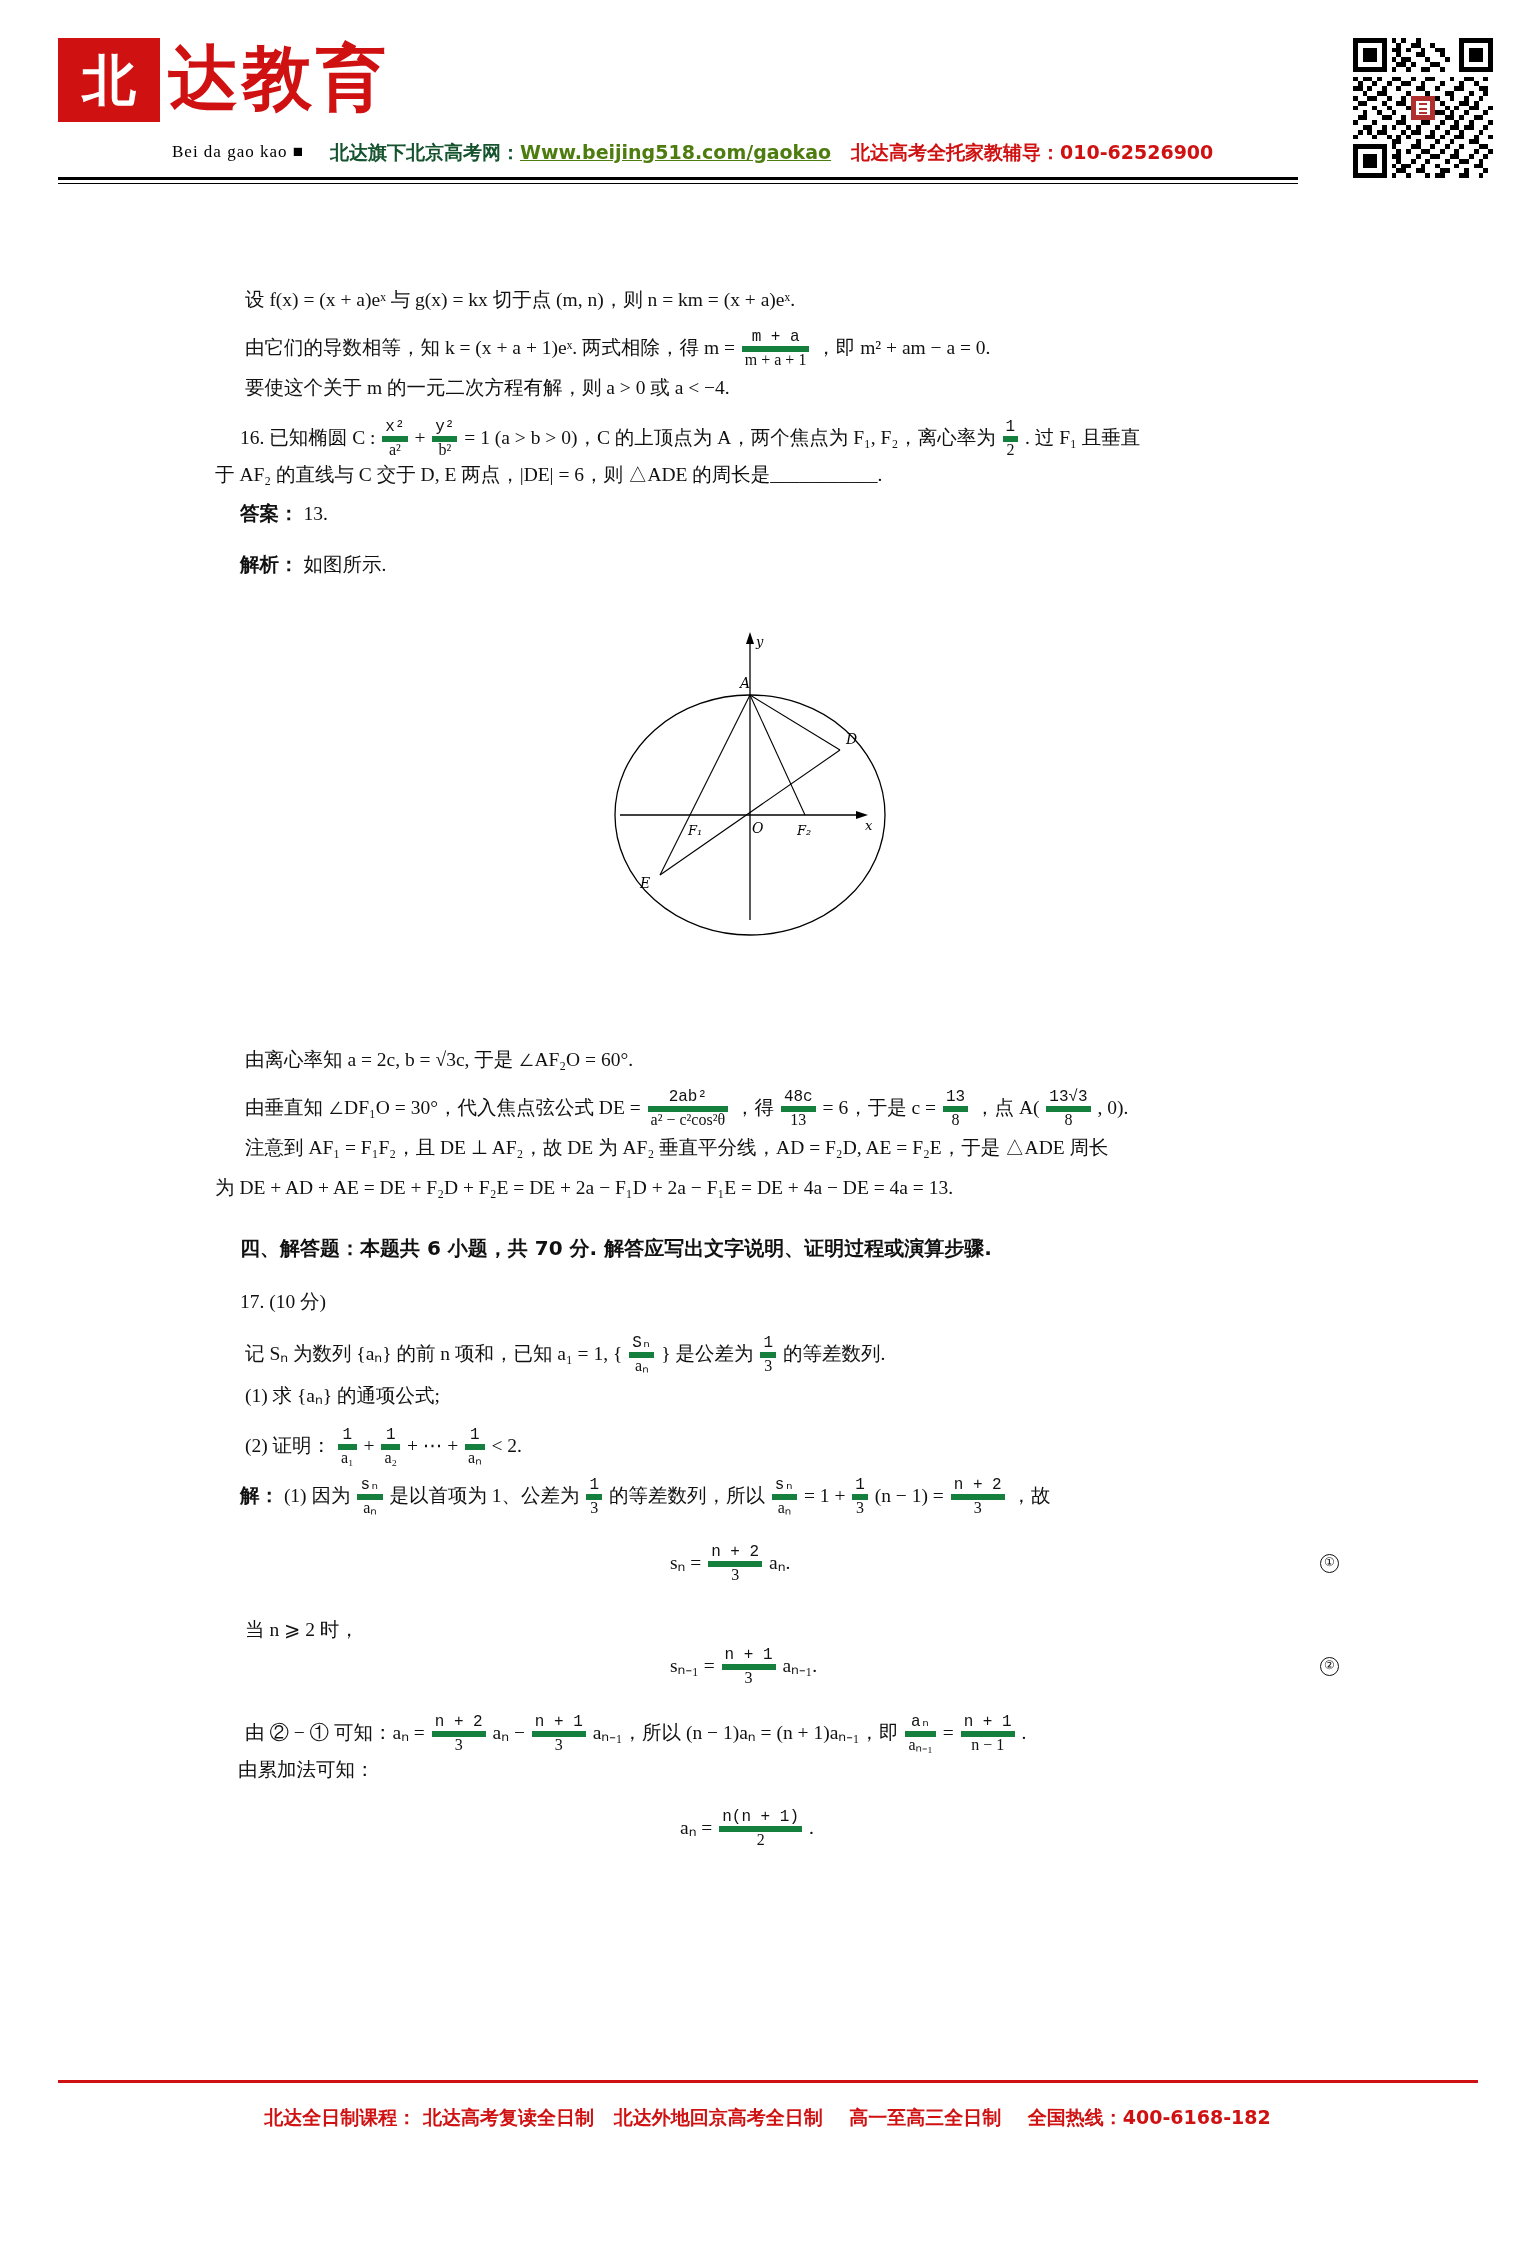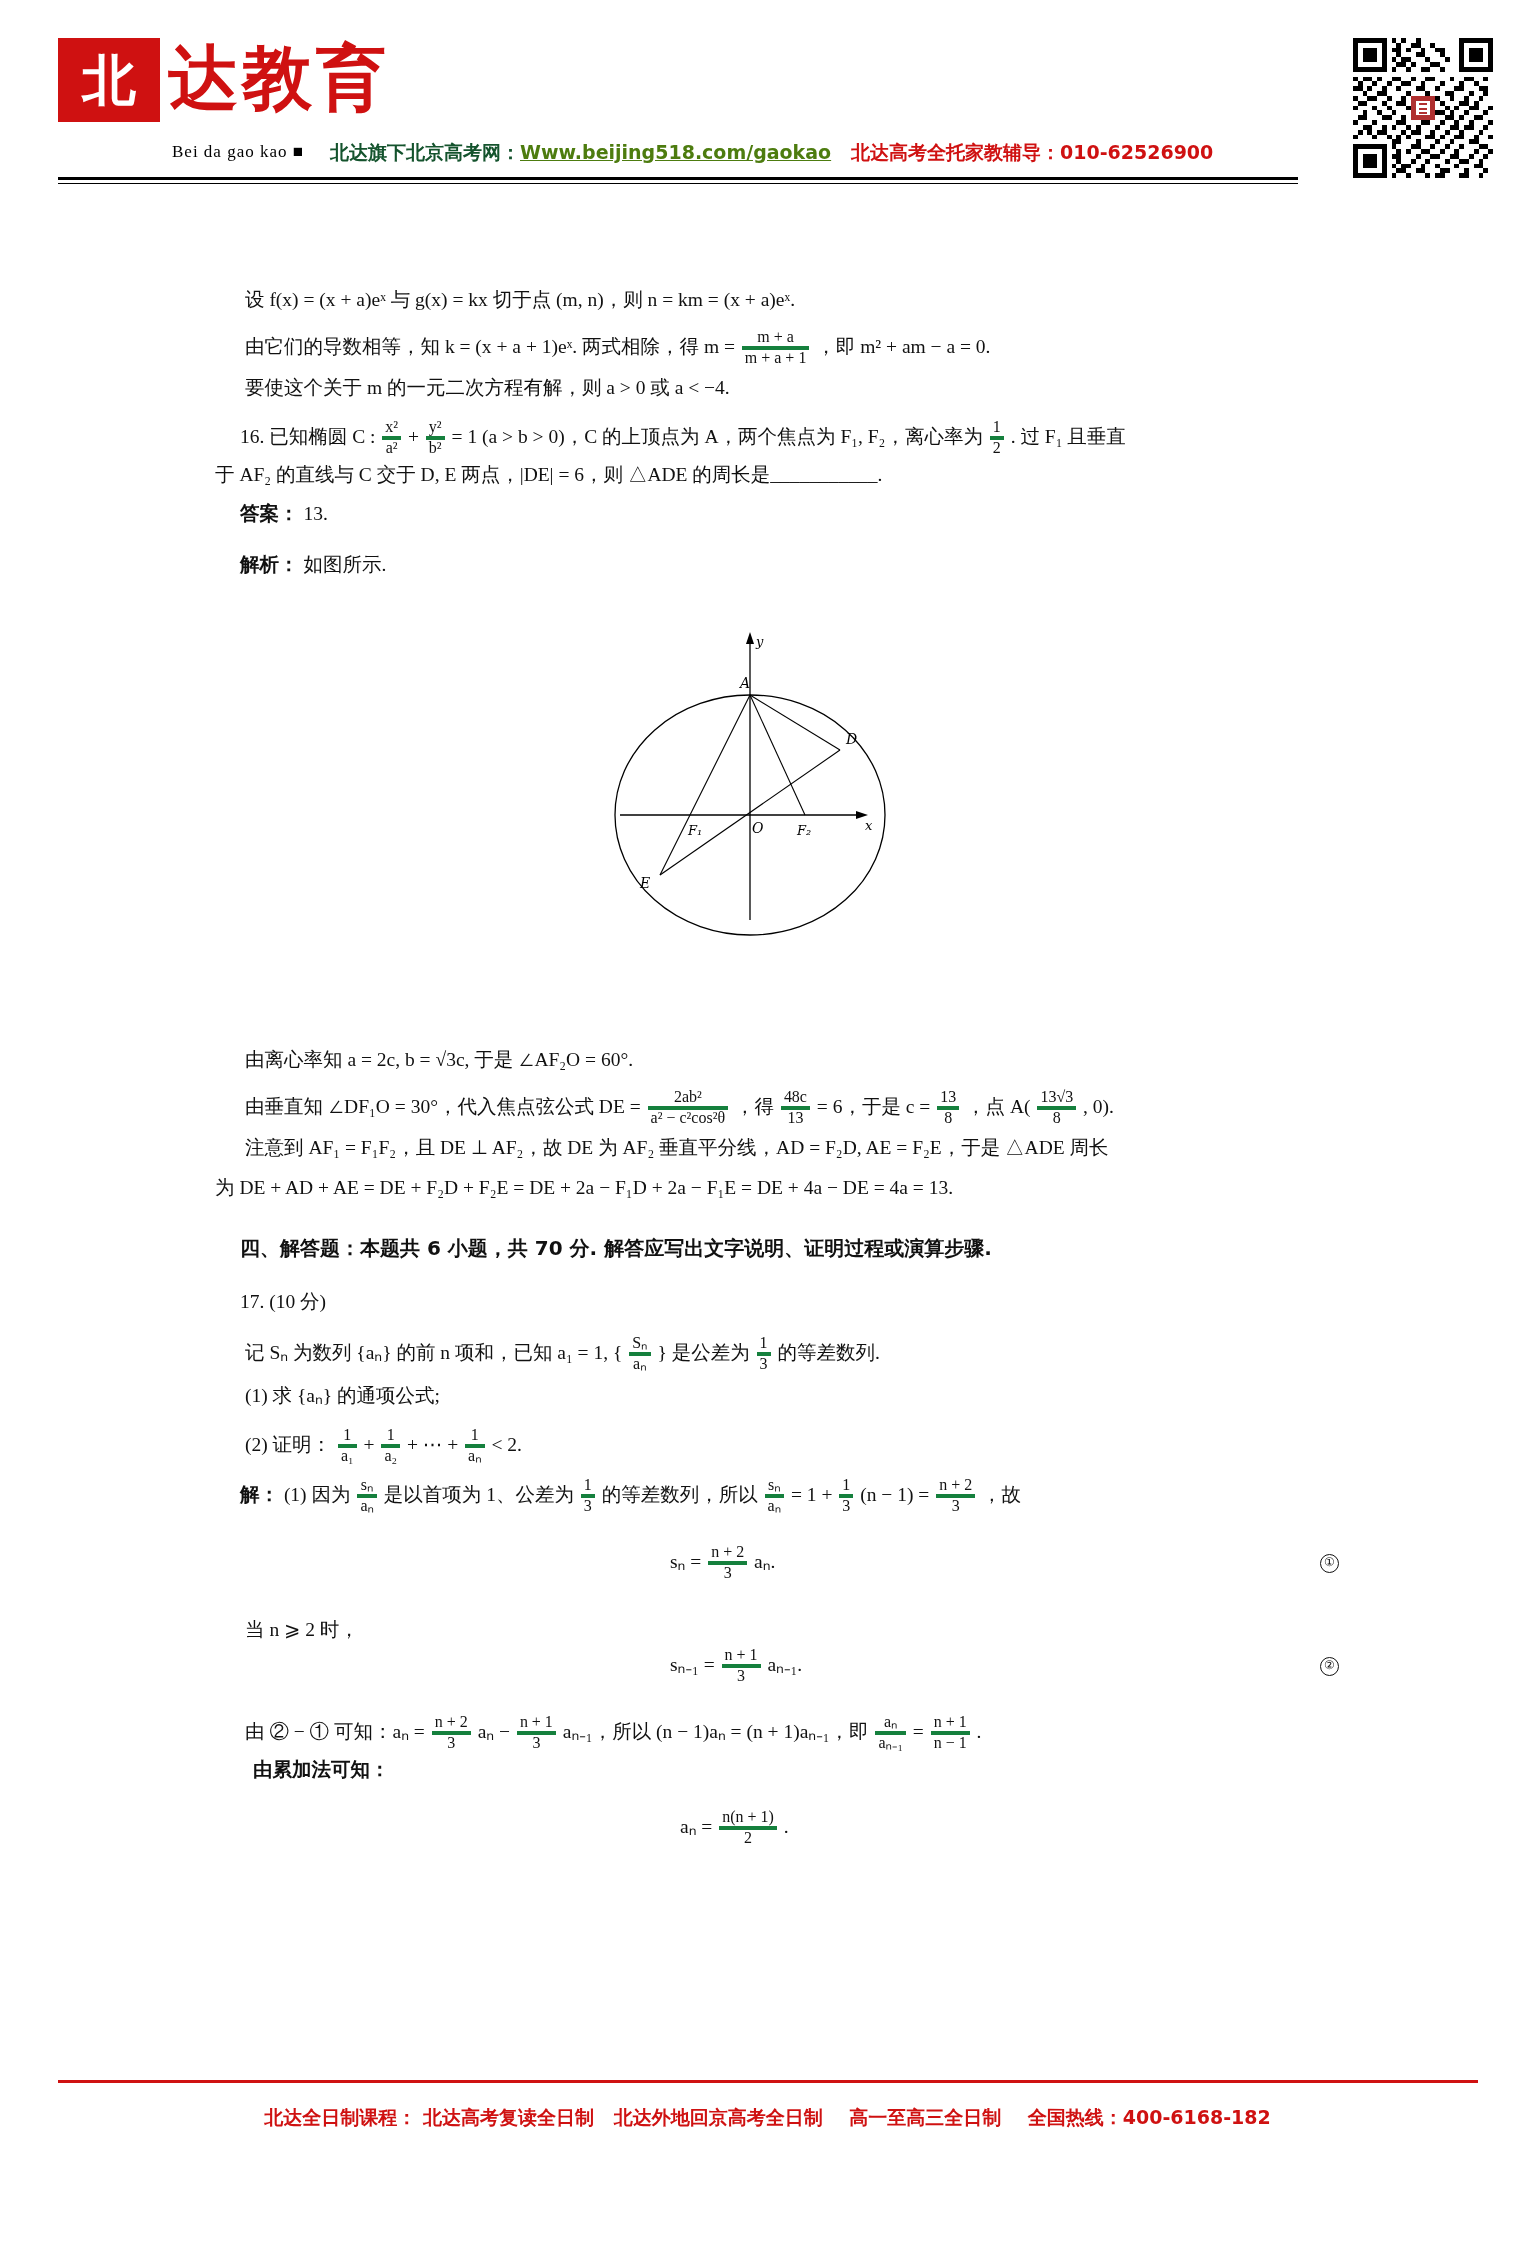--- a/index.html
+++ b/index.html
@@ -33,21 +33,21 @@
 
   
   .qr{position:absolute;right:42px;top:38px;width:140px;height:140px;background:#fff;}
 
   
   .content{position:absolute;left:0;top:200px;width:1535px;}
   .ln{font-family:"Liberation Serif",serif;font-size:19.5px;line-height:1.0;color:#111;
       white-space:nowrap;position:absolute;}
   .frac{display:inline-block;vertical-align:middle;text-align:center;font-size:0.82em;line-height:1.05;
         margin:0 2px;position:relative;top:-1px;}
-  .frac .num{display:block;border-bottom:4px solid #15803d;padding:0 3px;}
+  .frac .num{display:block;border-bottom:6px solid #15803d;padding:0 3px;font-family:Liberation Mono, monospace;}
   .frac .den{display:block;padding:0 3px;}
   .bold{font-weight:bold;}
   .cjk{font-family:"DejaVu Sans",sans-serif;}
   .circnum{display:inline-block;border:1px solid #111;border-radius:50%;
      width:17px;height:17px;line-height:15px;text-align:center;font-size:12px;}
 
   
   .figure{position:absolute;left:560px;top:430px;width:420px;height:400px;}
 
   
@@ -502,21 +502,21 @@
         <span class="den">aₙ₋₁</span>
       </span>
       <span>=</span>
       <span class="frac">
         <span class="num">n + 1</span>
         <span class="den">n − 1</span>
       </span>
       <span>.</span>
     </div>
 
-    <div class="ln" style="left:253px;top:1560px;font-weight:bold;">由累加法可知：</div>
+    <div class="ln" style="left:238px;top:1560px;">由累加法可知：</div>
 
     <div class="ln" style="left:680px;top:1610px;">
       <span>aₙ =</span>
       <span class="frac">
         <span class="num">n(n + 1)</span>
         <span class="den">2</span>
       </span>
       <span>.</span>
     </div>
 

